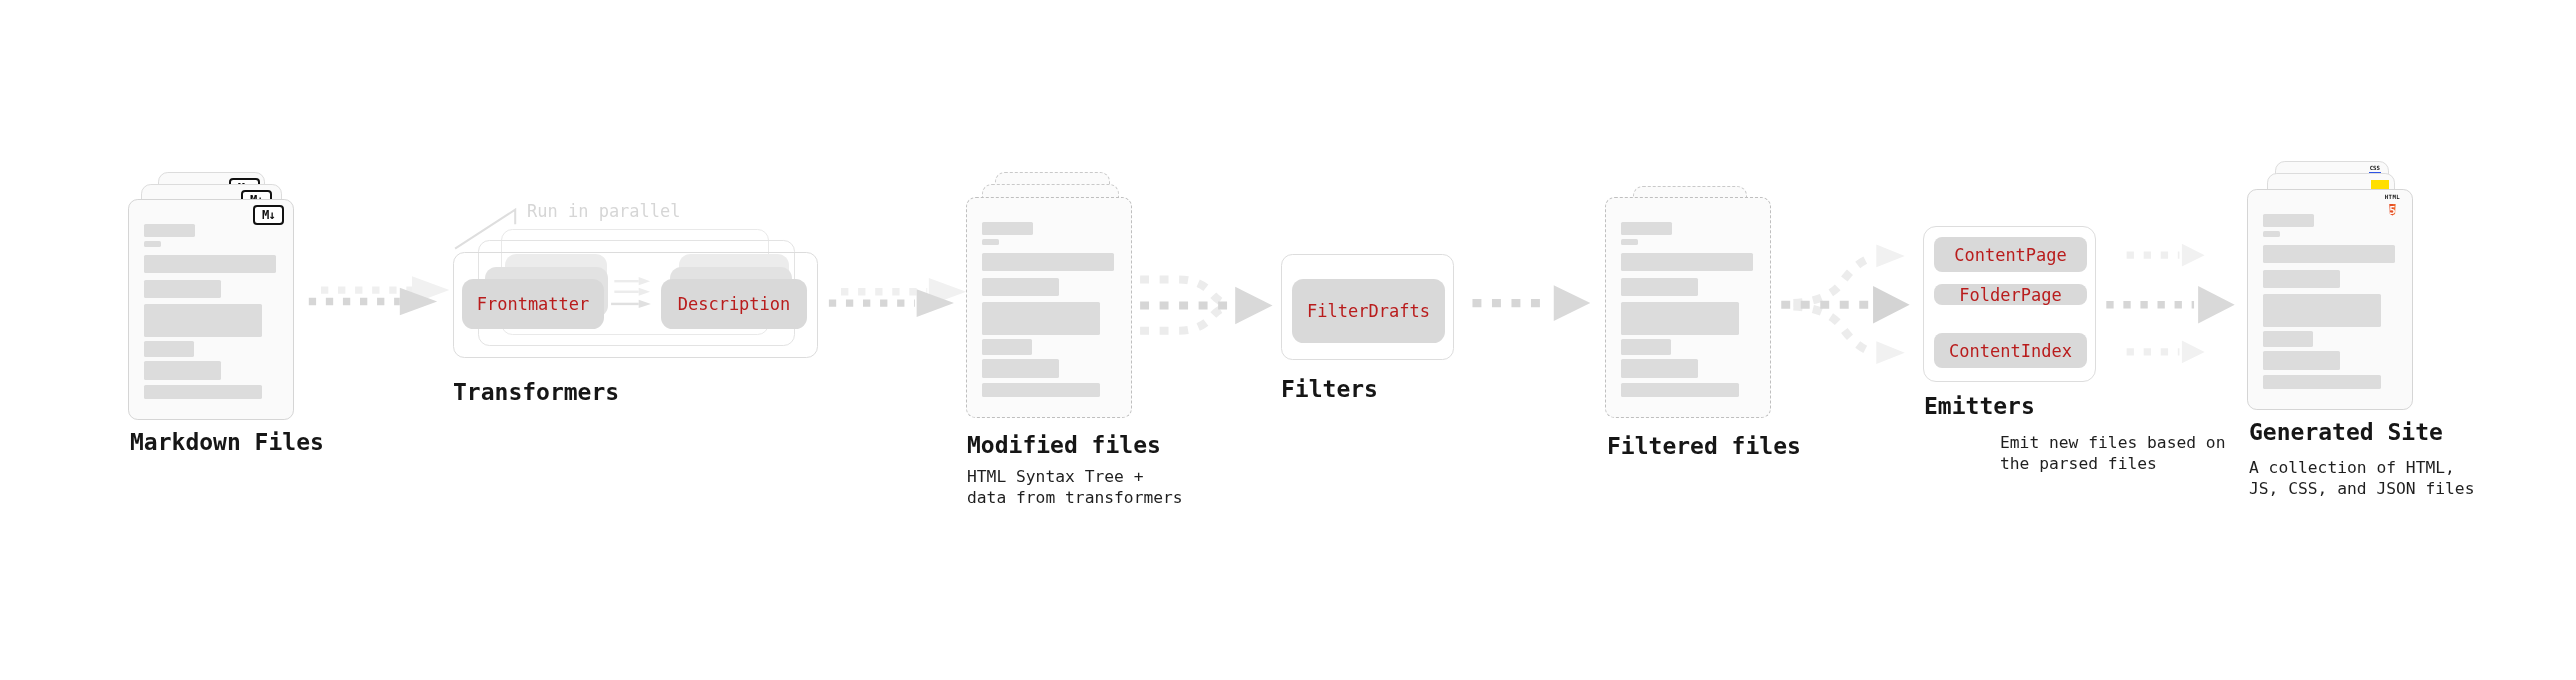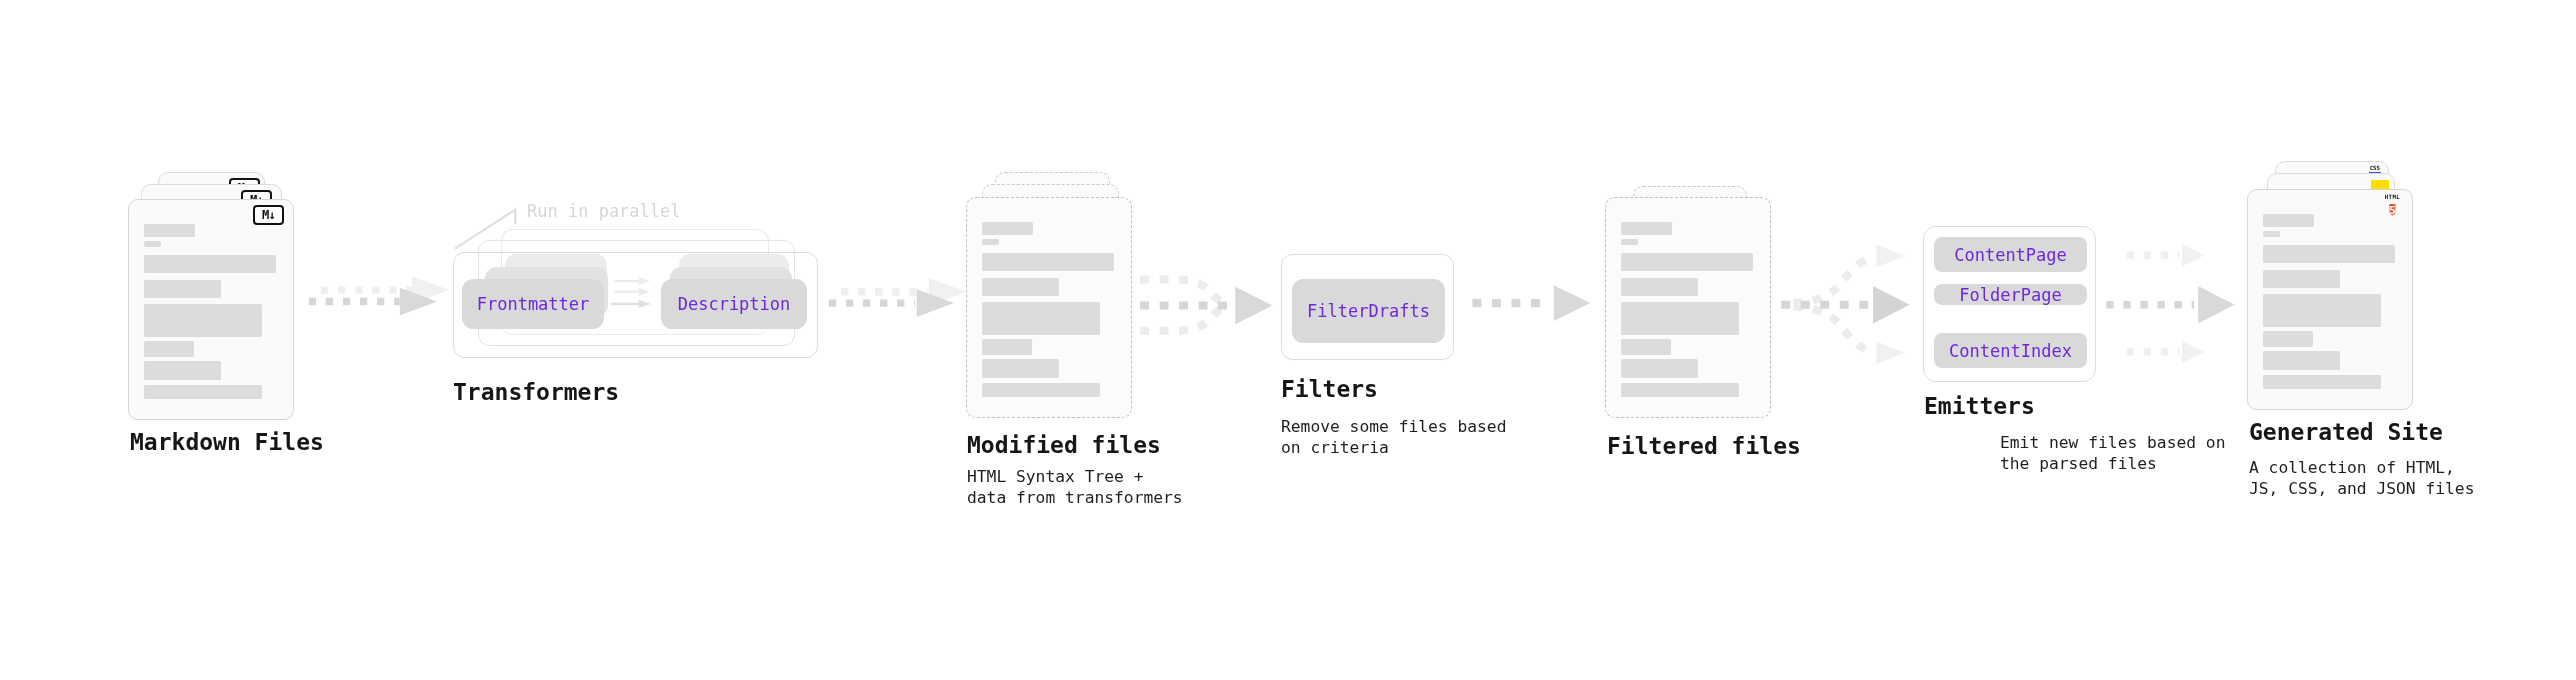--- a/index.html
+++ b/index.html
@@ -65,21 +65,21 @@
   .js-badge { position:absolute; top:5.7px; right:4.9px; width:18px; height:9.8px; background:#ffdf00; }
 
   
   .frame { position:absolute; border-radius:11.4px; border:1.6px solid #dcdcdc; background:transparent; }
   .frame.e1 { border-color:#e3e3e3; }
   .frame.e2 { border-color:#e9e9e9; }
   .panel { position:absolute; border-radius:11.4px; border:1.6px solid #dddddd; background:#ffffff; }
   .chip {
     position:absolute; background:#d9d9d9; border-radius:11.4px;
     display:flex; align-items:center; justify-content:center;
-    font-size:17px; color:#6d28d9;
+    font-size:17px; color:#b91c1c;
   }
   .chip.echo1 { background:#e2e2e2; }
   .chip.echo2 { background:#ececec; }
   .chip.small { border-radius:8.1px; }
 
   
   .node-title { position:absolute; font-size:23px; font-weight:600; color:#161616; white-space:nowrap; }
   .node-sub   { position:absolute; font-size:16.3px; font-weight:500; color:#1f1f1f; line-height:21px; white-space:nowrap; }
   .bullet-line { padding-left:14px; }
   .bullet { margin-right:7.3px; }
@@ -212,24 +212,20 @@
   <div class="node-sub" style="left:967px;top:466px;">
     <div>HTML Syntax Tree +</div>
     <div>data from transformers</div>
   </div>
 
   <div class="panel" style="left:1281px;top:254px;width:173px;height:106px;"></div>
   <div class="chip" style="left:1292px;top:279px;width:153px;height:64px;">
     <span>FilterDrafts</span>
   </div>
   <div class="node-title" style="left:1281px;top:376px;">Filters</div>
-  <div class="node-sub" style="left:1281px;top:416px;">
-    <div>Remove some files based</div>
-    <div>on criteria</div>
-  </div>
 
   <div class="file-card echo dashed z1" style="left:1633px;top:186px;width:114px;height:49px;"></div>
   <div class="file-card dashed z3" style="left:1605px;top:197px;width:166px;height:221px;">
     <div class="bar b1"></div>
     <div class="bar b2"></div>
     <div class="bar b3"></div>
     <div class="bar b4"></div>
     <div class="bar b5"></div>
     <div class="bar b6"></div>
     <div class="bar b7"></div>

